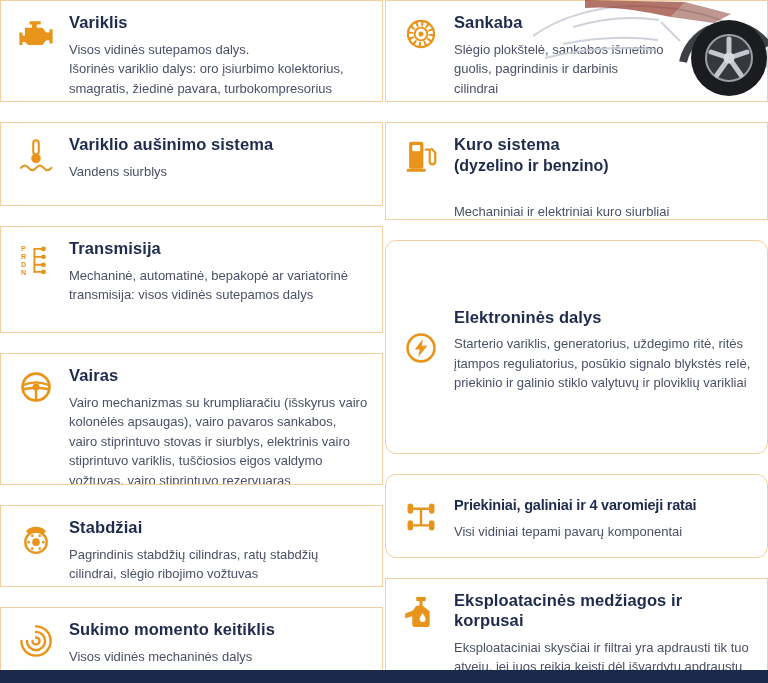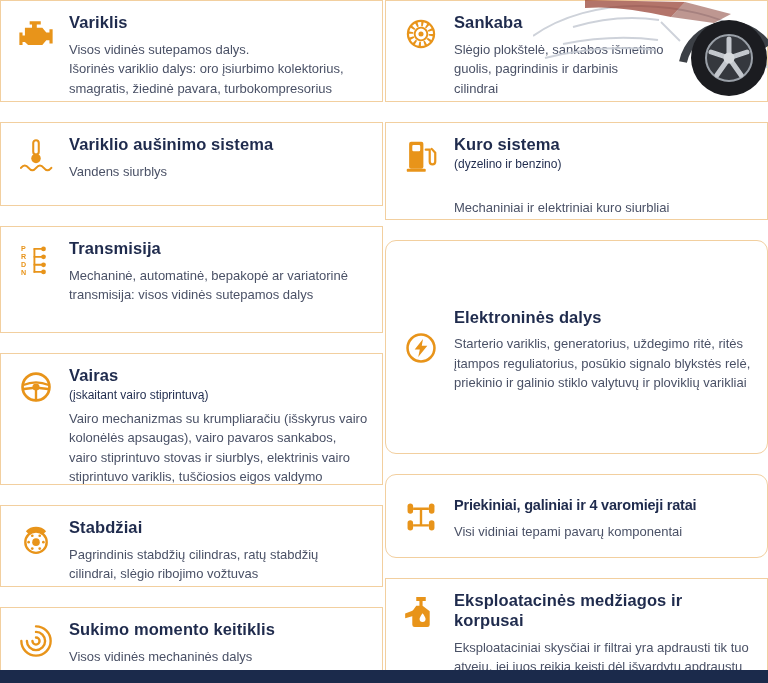--- a/index.html
+++ b/index.html
@@ -35,22 +35,22 @@
     font-weight: bold;
     color: #1F2B4D;
     letter-spacing: 0.1px;
     line-height: 1.2;
     white-space: nowrap;
     margin-top: 4px;
   }
   .card-title.sm { font-size: 14.5px; letter-spacing: -0.2px; }
   .card-title.wrap-title { white-space: normal; max-width: 280px; }
   .card-sub {
-    font-size: 12px;
-    font-weight: normal;
+    font-size: 16px;
+    font-weight: bold;
     color: #1F2B4D;
     margin-top: 2px;
   }
   .card-desc {
     margin-top: 7px;
     font-size: 13px;
     line-height: 1.5;
     color: #4A5166;
     white-space: pre-line;
   }
@@ -139,21 +139,20 @@
       <div class="icon-wrap">
         <svg viewBox="0 0 48 48" fill="none" stroke="#E8941A">
           <circle cx="24" cy="24" r="17" stroke-width="3.4"></circle>
           <circle cx="24" cy="24" r="4.5" fill="#E8941A" stroke="none"></circle>
           <path stroke-width="3" stroke-linecap="round" d="M8.8 26.5 19.7 25.2M39.2 26.5 28.3 25.2M24 28.5V40.5"></path>
           <path stroke-width="2.6" d="M8 21.5c10.5-4.4 21.5-4.4 32 0"></path>
         </svg>
       </div>
       <div class="content">
         <h2 class="card-title">Vairas</h2>
-        <div class="card-sub">(įskaitant vairo stiprintuvą)</div>
         <p class="card-desc">Vairo mechanizmas su krumpliaračiu (išskyrus vairo kolonėlės apsaugas), vairo pavaros sankabos, vairo stiprintuvo stovas ir siurblys, elektrinis vairo stiprintuvo variklis, tuščiosios eigos valdymo vožtuvas, vairo stiprintuvo rezervuaras</p>
       </div>
     </section>
 
     <section class="card" style="height:82px">
       <div class="icon-wrap">
         <svg viewBox="0 0 48 48">
           <circle cx="24" cy="28" r="13.5" fill="none" stroke="#E8941A" stroke-width="3"></circle>
           <circle cx="24" cy="28" r="4.8" fill="#E8941A"></circle>
           <g fill="#E8941A">

